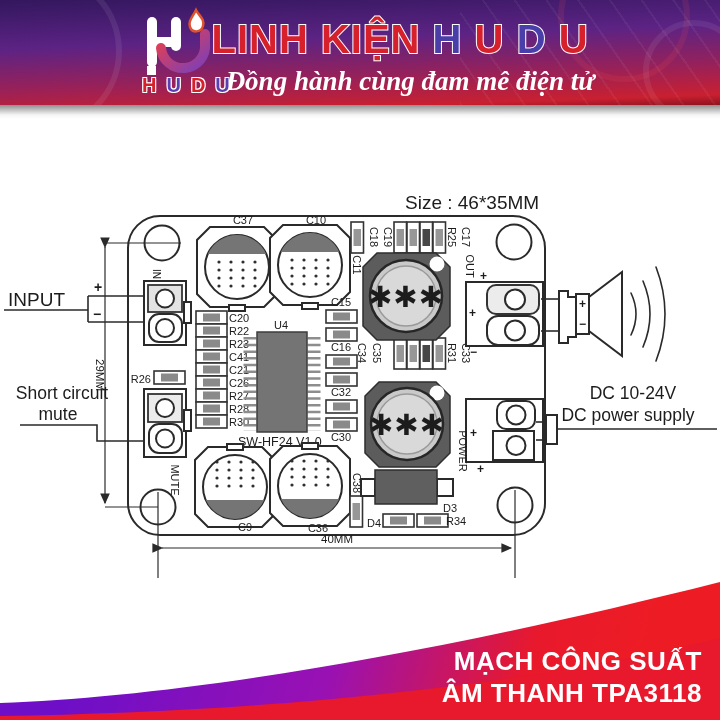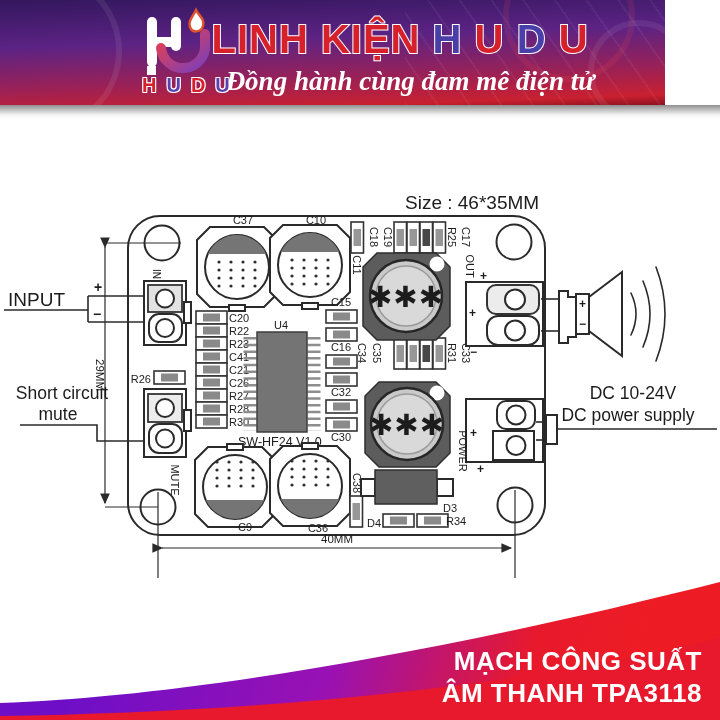--- a/index.html
+++ b/index.html
@@ -1,20 +1,20 @@
 <!DOCTYPE html>
 <html><head>
 <meta charset="utf-8">
 <style>
   html,body{margin:0;padding:0;}
   body{width:720px;height:720px;position:relative;background:#fff;overflow:hidden;
        font-family:"Liberation Sans","DejaVu Sans",sans-serif;}
 
   
-  .banner{position:absolute;left:0;top:0;width:665px;height:105px;
+  .banner{position:absolute;left:0;top:0;width:720px;height:105px;
     background:linear-gradient(178deg,#33175e 0%,#5c2384 38%,#96215a 68%,#c92030 92%,#8f1220 100%);
     overflow:hidden;}
   .banner .ring{position:absolute;border:6px solid rgba(255,255,255,.08);border-radius:50%;}
   .banner .ring.r1{width:150px;height:150px;left:-40px;top:-30px;}
   .banner .ring.r2{width:120px;height:120px;right:30px;top:-50px;border-color:rgba(255,80,80,.12);}
   .banner .ring.r3{width:90px;height:90px;right:-25px;top:20px;border-color:rgba(255,255,255,.07);}
   .banner .trace{position:absolute;right:0;top:0;width:260px;height:105px;
     background:repeating-linear-gradient(55deg,rgba(255,255,255,.05) 0 2px,transparent 2px 26px);}
   .banner-svg{position:absolute;left:0;top:0;}
   .logo-text{position:absolute;left:142px;top:74px;width:120px;display:flex;gap:9px;

